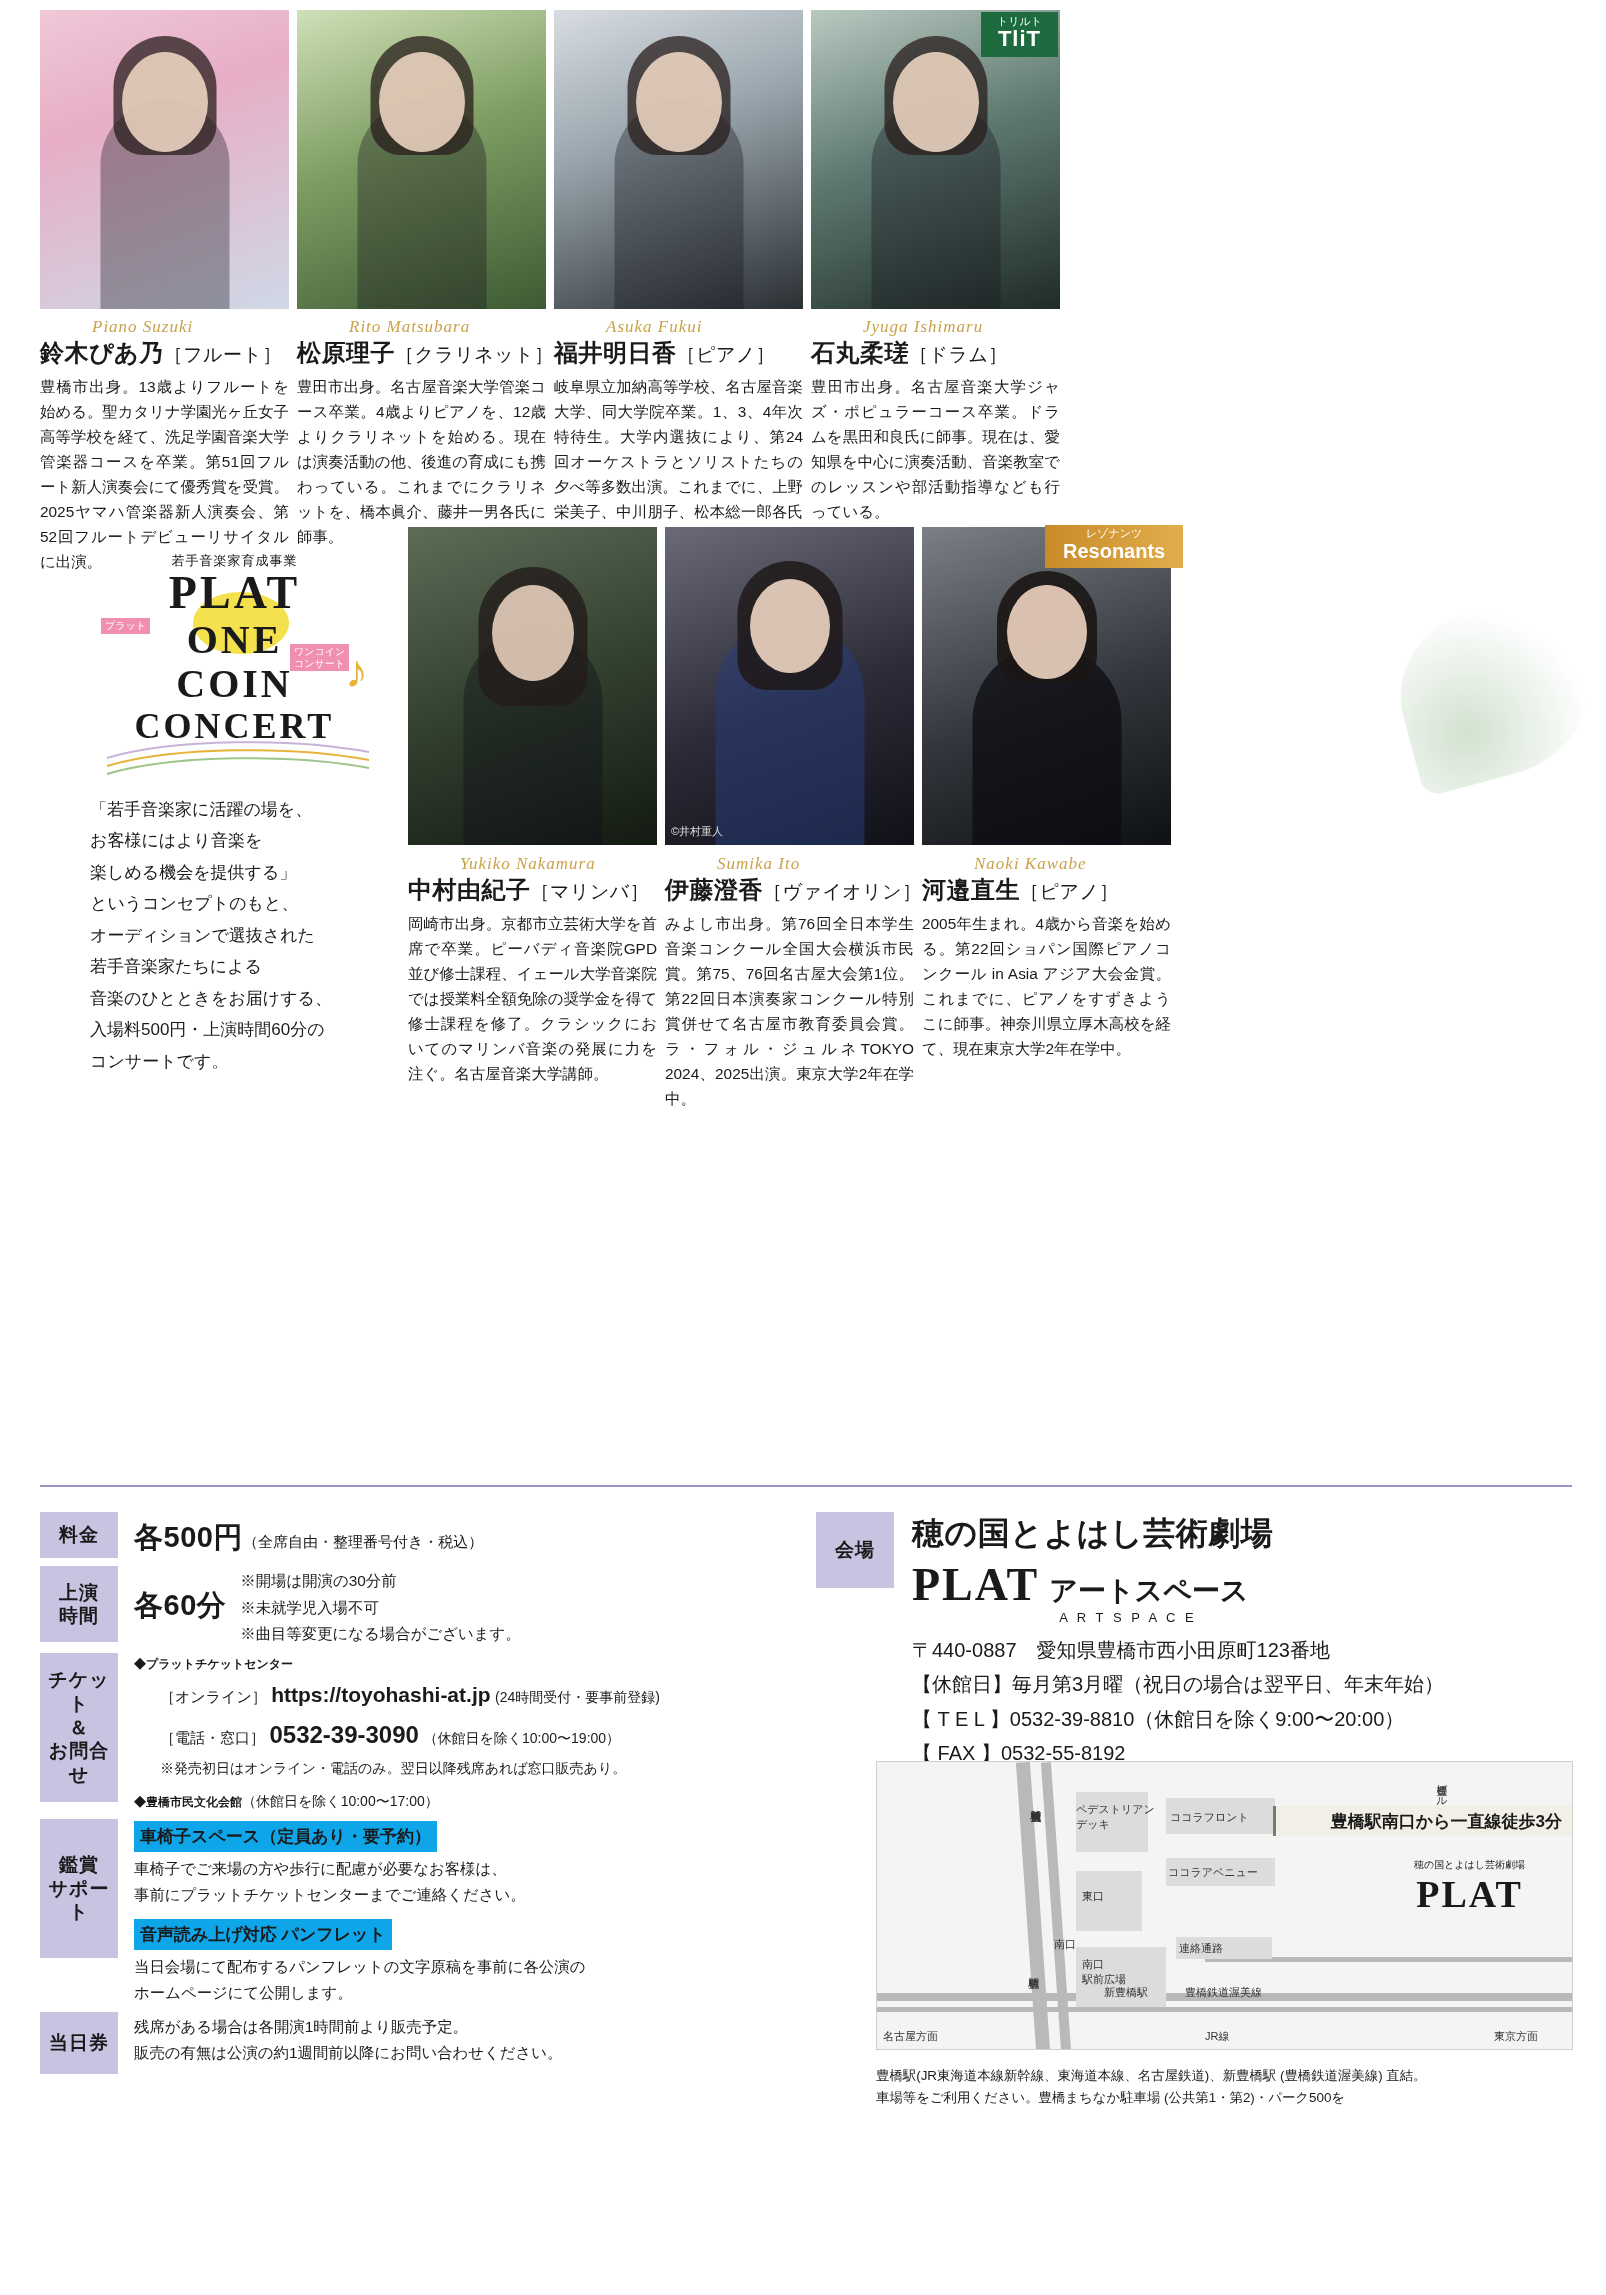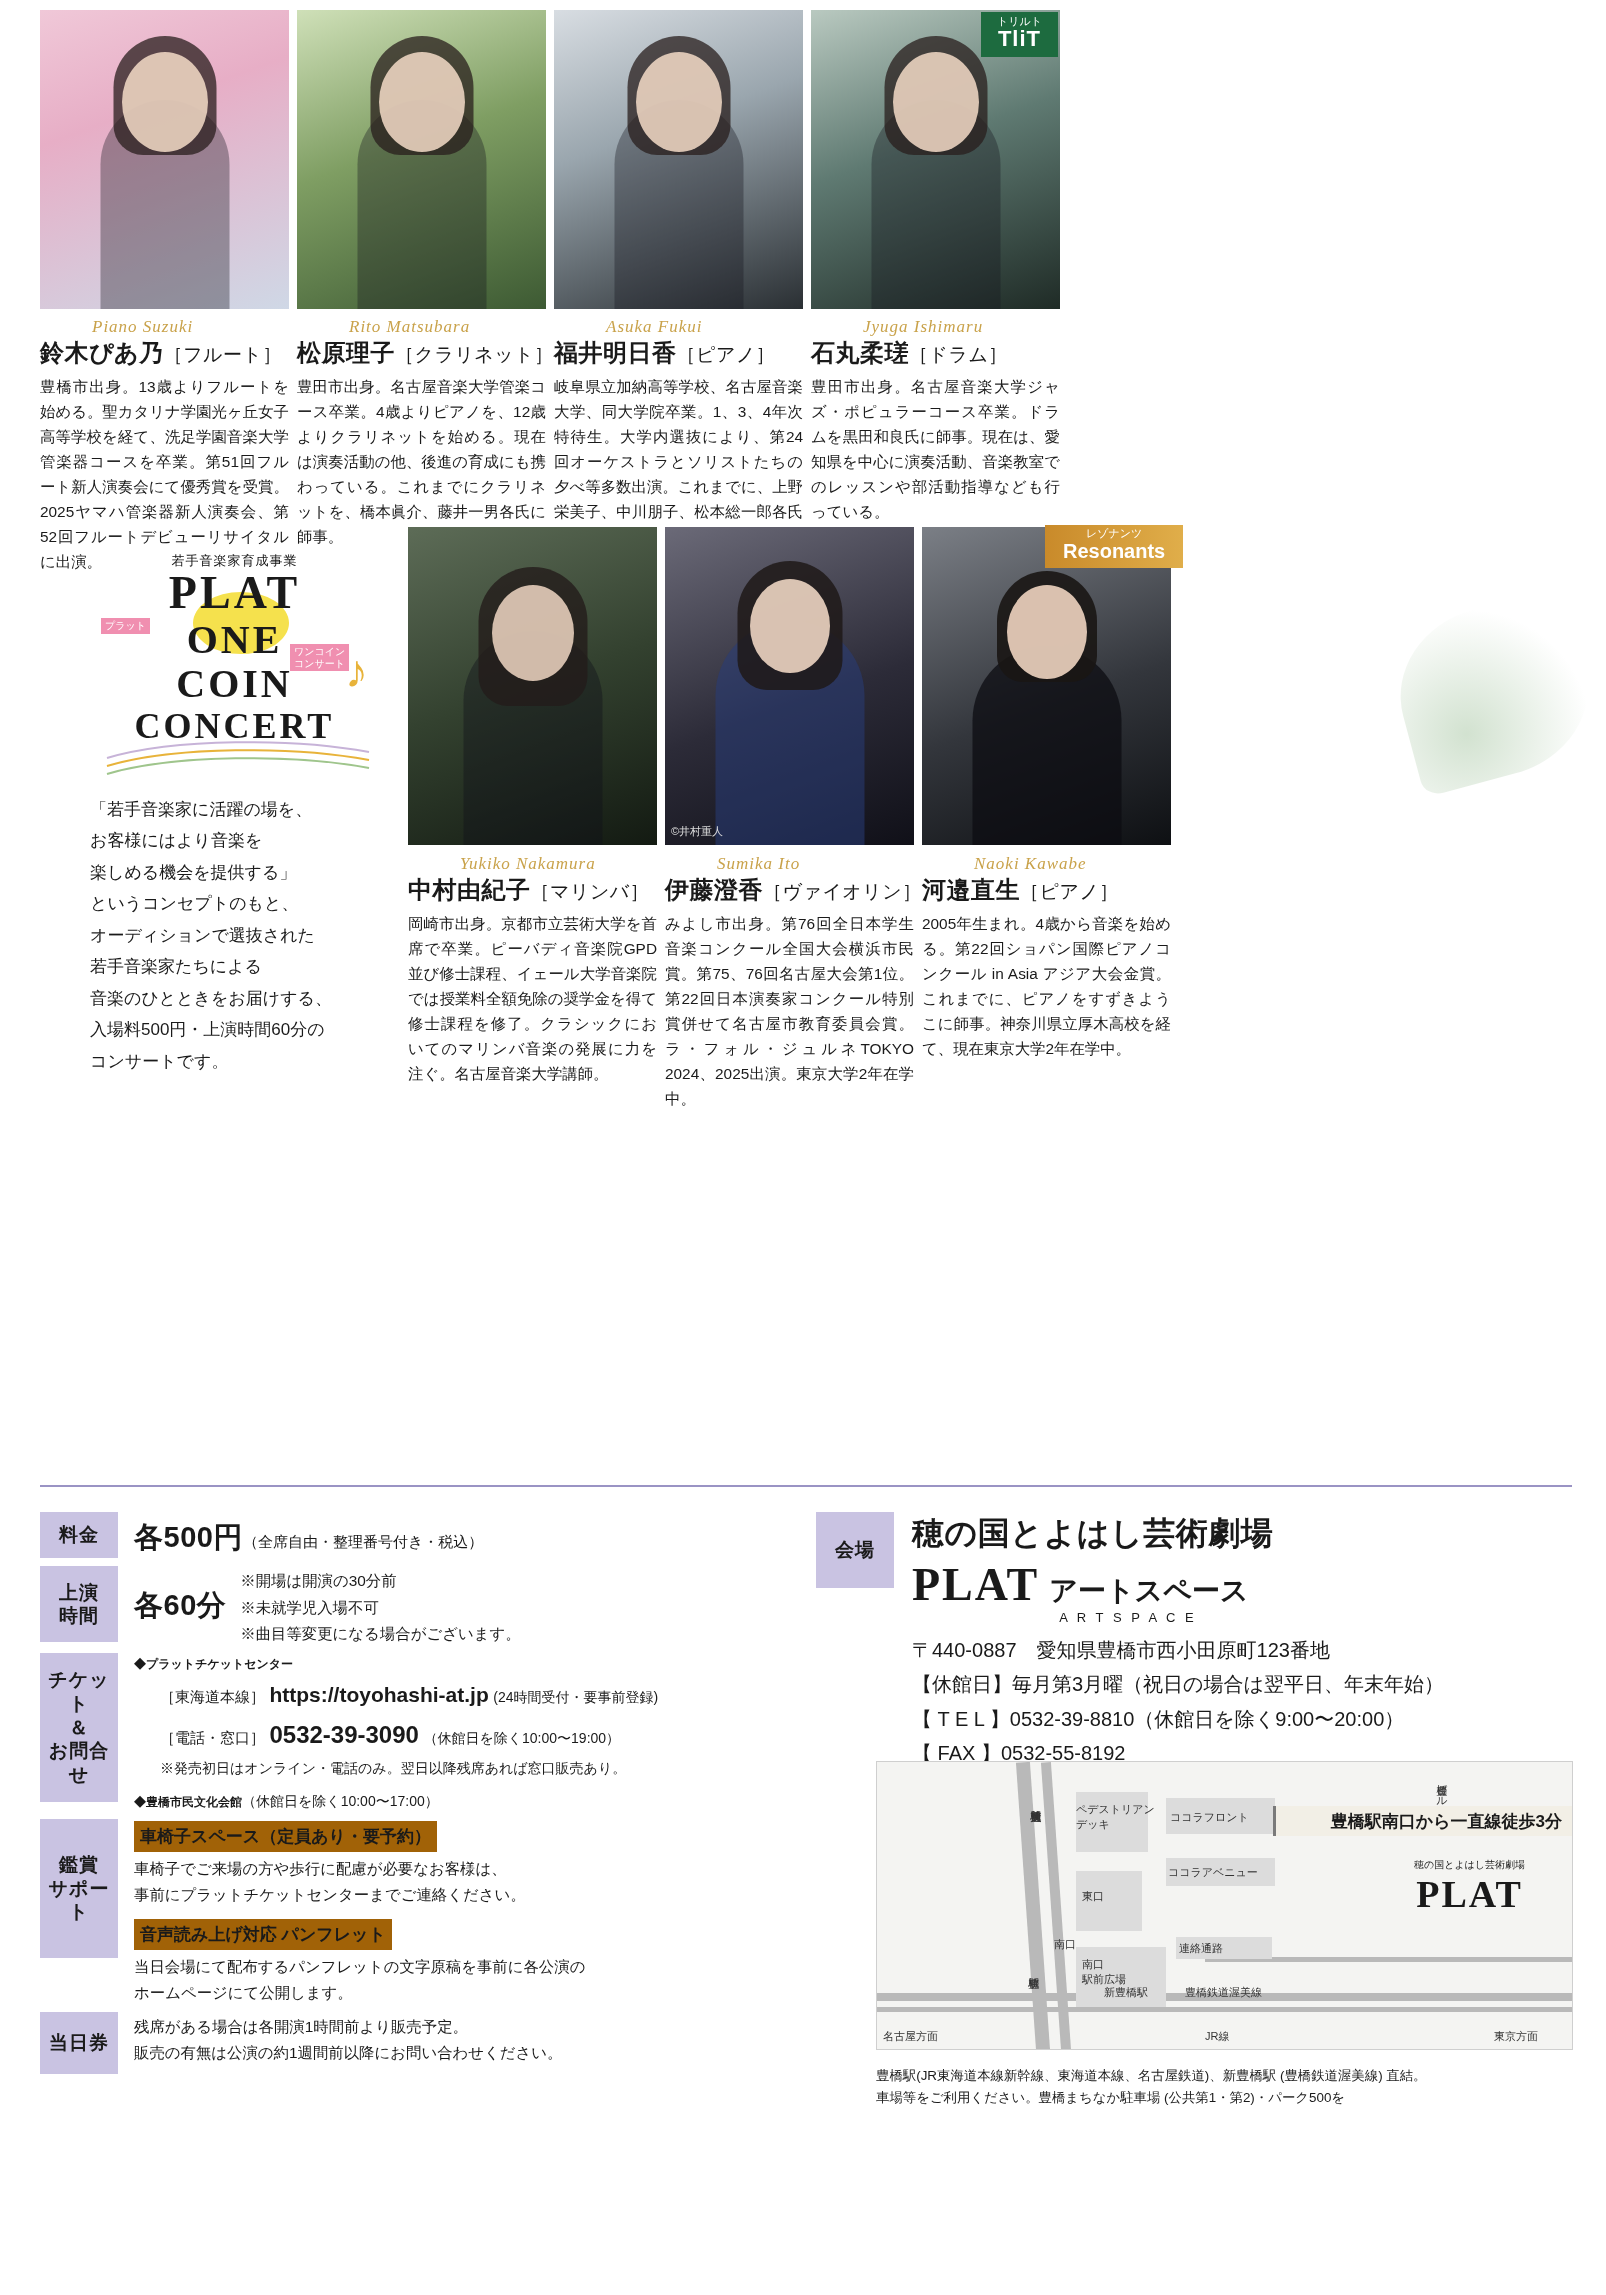--- a/index.html
+++ b/index.html
@@ -109,21 +109,21 @@
     width:78px; min-height:46px; background:#c9c3e2; color:#1a1a1a;
     display:flex; align-items:center; justify-content:center; text-align:center;
     font-size:19px; font-weight:bold; line-height:1.25; letter-spacing:1px; flex:none;
     padding:6px 2px;
   }
   .ibody { padding-left:16px; padding-top:2px; font-size:16px; line-height:1.6; }
   .big { font-size:29px; font-weight:bold; letter-spacing:0.5px; }
   .small { font-size:15px; }
   .note-line { font-size:15.4px; line-height:1.7; }
   .diamond { font-size:12px; font-weight:bold; }
-  .hl { background:#a16207; padding:2px 6px; font-weight:bold; font-size:17px; display:inline-block; }
+  .hl { background:#0ea5e9; padding:2px 6px; font-weight:bold; font-size:17px; display:inline-block; }
   .tel { font-size:24px; font-weight:bold; }
   .url { font-size:21px; font-weight:bold; }
 
   
   .venue { position:absolute; top:1512px; left:816px; width:756px; }
   .vrow { display:flex; align-items:flex-start; }
   .vlabel { width:78px; height:76px; background:#c9c3e2; display:flex; align-items:center; justify-content:center; font-size:19px; font-weight:bold; letter-spacing:1px; flex:none; }
   .vbody { padding-left:18px; }
   .vtitle { font-size:32px; font-weight:bold; letter-spacing:0.5px; }
   .vplat { display:flex; align-items:baseline; gap:10px; margin-top:2px; }
@@ -319,21 +319,21 @@
       </div>
     </div>
 
     <div class="irow">
       <div class="ilabel" style="white-space:pre-line; min-height:149px;">チケット
 ＆
 お問合せ</div>
       <div class="ibody">
         <div class="diamond">◆プラットチケットセンター</div>
         <div style="margin-left:26px; margin-top:4px;">
-          <span class="small">［東海道本線］</span>
+          <span class="small">［オンライン］</span>
           <span class="url">https://toyohashi-at.jp</span>
           <span class="tiny">(24時間受付・要事前登録)</span>
         </div>
         <div style="margin-left:26px; margin-top:4px;">
           <span class="small">［電話・窓口］</span>
           <span class="tel">0532-39-3090</span>
           <span class="tiny">（休館日を除く10:00〜19:00）</span>
         </div>
         <div class="tiny" style="margin-left:26px; margin-top:3px;">※発売初日はオンライン・電話のみ。翌日以降残席あれば窓口販売あり。</div>
         <div style="margin-top:8px;">

